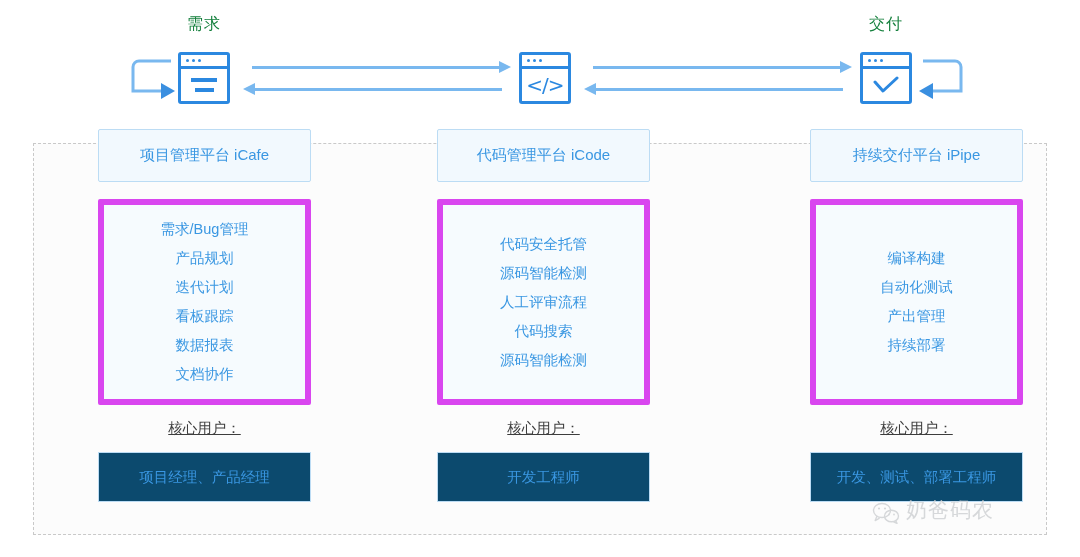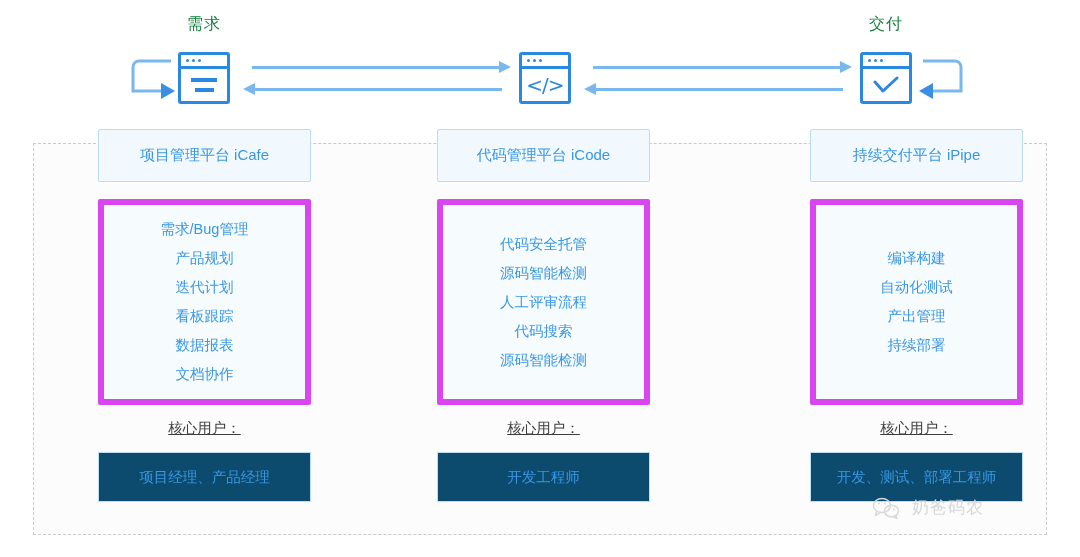--- a/index.html
+++ b/index.html
@@ -228,24 +228,24 @@
     color: #3a97e2;
     box-sizing: border-box;
   }
 
   
   .watermark {
     position: absolute;
     left: 872px;
     top: 496px;
     display: flex;
-    align-items: center;
-    gap: 12px;
+    align-items: flex-end;
+    gap: 6px;
     color: #d6d8da;
-    font-size: 17px;
+    font-size: 21px;
     letter-spacing: 1px;
     user-select: none;
   }
   .watermark svg { display: block; }
 </style>
 </head>
 <body>
 
 <div class="flow">
 

